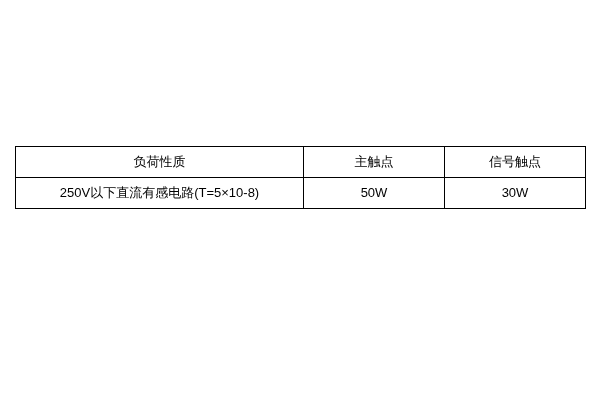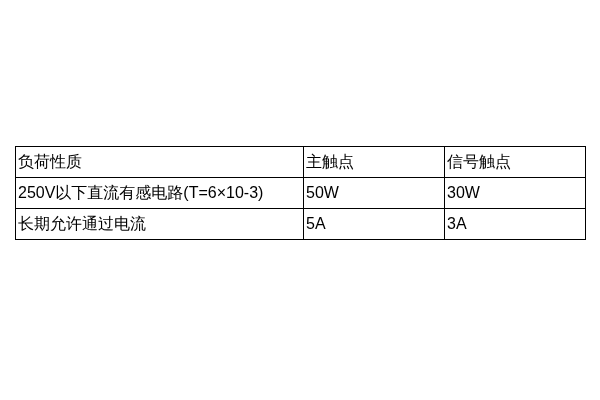--- a/index.html
+++ b/index.html
@@ -24,22 +24,23 @@
     width: 570px;
   }
   table.spec-table {
     width: 570px;
     border-collapse: collapse;
     table-layout: fixed;
   }
   table.spec-table td {
     border: 1px solid #000000;
     height: 30px;
+    text-align: center;
     vertical-align: middle;
-    font-size: 16px;
+    font-size: 13px;
     color: #000000;
     font-family: "Liberation Sans", sans-serif;
     line-height: 1.2;
     padding: 0 2px;
   }
   col.c0 { width: 288px; }
   col.c1 { width: 141px; }
   col.c2 { width: 141px; }
 </style>
 </head>
@@ -53,25 +54,20 @@
           <col class="c1">
           <col class="c2">
       </colgroup>
       <tbody>
         <tr>
           <td>负荷性质</td>
           <td>主触点</td>
           <td>信号触点</td>
         </tr>
         <tr>
-          <td>250V以下直流有感电路(T=6×10-3)</td>
+          <td>250V以下直流有感电路(T=5×10-8)</td>
           <td>50W</td>
           <td>30W</td>
-        </tr>
-        <tr>
-          <td>长期允许通过电流</td>
-          <td>5A</td>
-          <td>3A</td>
         </tr>
       </tbody>
     </table>
   </div>
 </div>
 
 </body></html>

